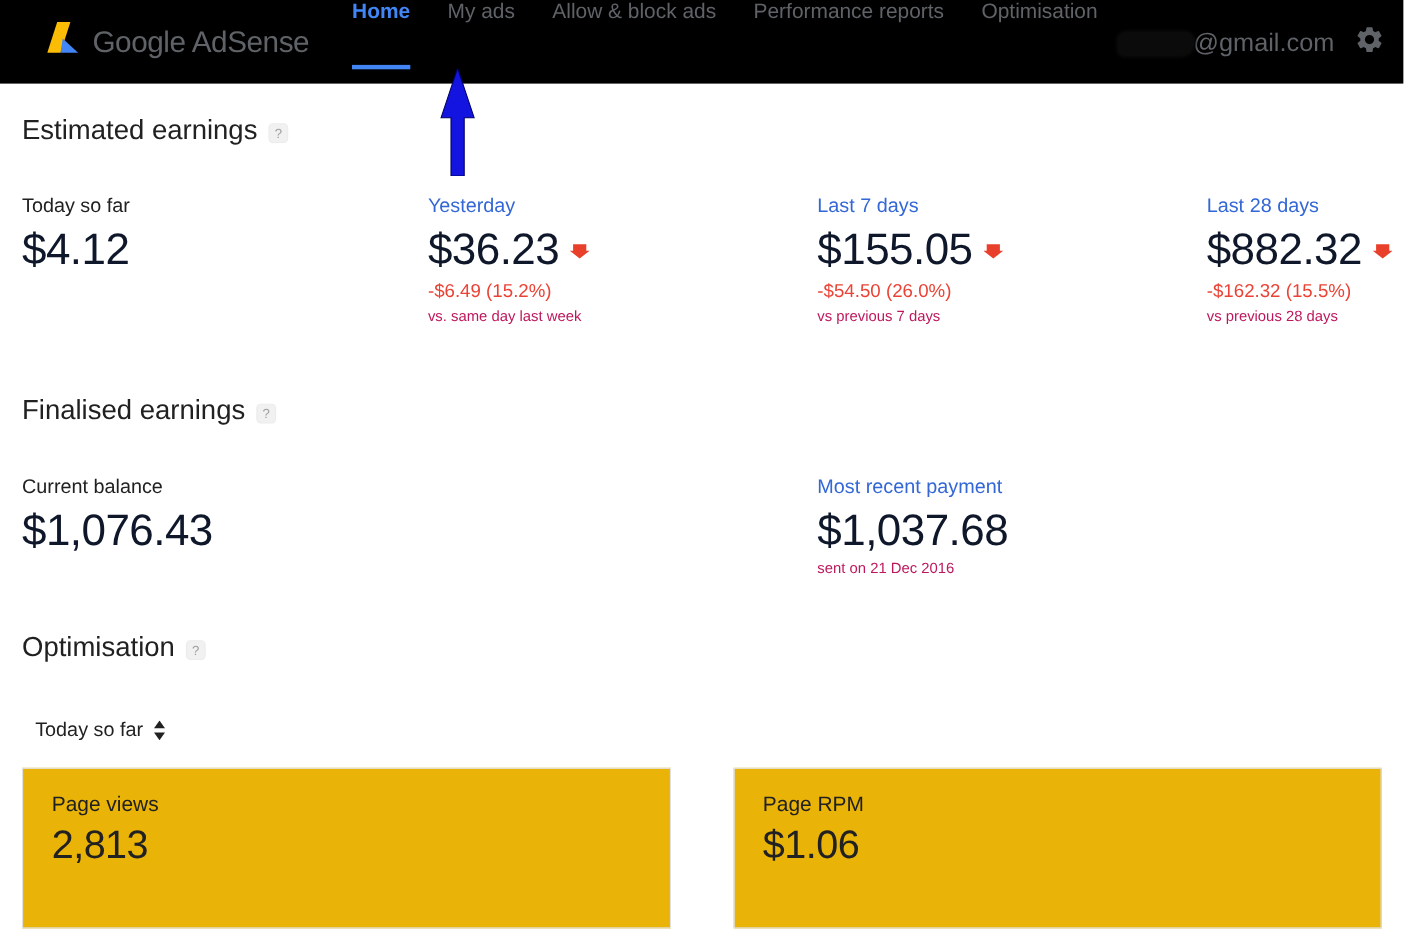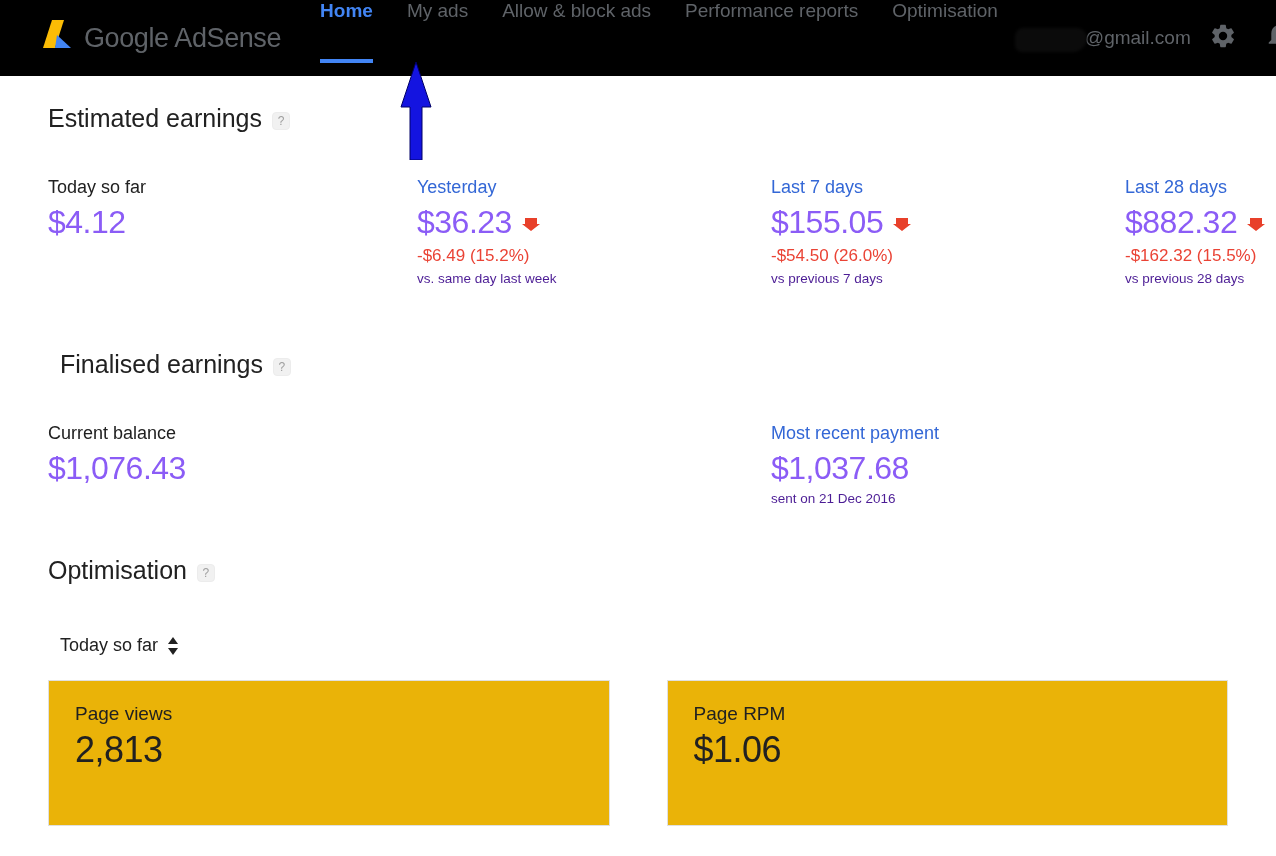--- a/index.html
+++ b/index.html
@@ -71,21 +71,21 @@
   }
 
   #header-right {
     margin-left: auto;
     display: flex;
     align-items: center;
     padding-right: 18px;
     height: 76px;
   }
   #account-email {
-    font-size: 19px;
+    font-size: 23px;
     color: #5f6368;
     display: flex;
     align-items: center;
     white-space: nowrap;
     cursor: pointer;
   }
   .redaction {
     display: inline-block;
     width: 72px;
     height: 24px;
@@ -111,21 +111,21 @@
     top: 62px;
     width: 34px;
     height: 98px;
     z-index: 50;
     pointer-events: none;
   }
 
   
   #main {
     position: relative;
-    padding: 0 48px;
+    padding: 0 20px;
   }
 
   .section-title-row {
     display: flex;
     align-items: center;
   }
   .section-title {
     font-size: 25px;
     color: #212121;
     font-weight: normal;
@@ -162,39 +162,39 @@
   }
   .metric-label.link {
     color: #3367d6;
     cursor: pointer;
   }
   .metric-value-row {
     display: flex;
     align-items: center;
   }
   .metric-value {
-    font-size: 32px;
-    color: #8b5cf6;
+    font-size: 40px;
+    color: #0f172a;
     font-weight: normal;
     line-height: 1.1;
     letter-spacing: -0.5px;
   }
   .down-arrow {
     margin-left: 10px;
     position: relative;
     top: 2px;
   }
   .metric-delta {
     font-size: 17px;
     color: #ea4335;
     margin-top: 6px;
   }
   .metric-sub {
     font-size: 13.5px;
-    color: #4c1d95;
+    color: #be185d;
     margin-top: 5px;
   }
 
   
   .period-select {
     display: inline-flex;
     align-items: center;
     font-size: 18px;
     color: #212121;
     cursor: pointer;
@@ -353,21 +353,21 @@
           <svg width="18" height="18" viewBox="0 0 18 18">
             <polygon points="3,4 15,4 15,10 18,10 9,17 0,10 3,10" fill="#e8402a"></polygon>
           </svg>
         </span>
       </div>
       <div class="metric-delta">-$162.32 (15.5%)</div>
       <div class="metric-sub">vs previous 28 days</div>
     </div>
   </div>
 
-  <div style="margin-top:64px;margin-left:12px;" class="section-title-row">
+  <div style="margin-top:64px;" class="section-title-row">
     <span class="section-title">Finalised earnings</span>
     <span class="help-icon">?</span>
   </div>
 
   <div class="metric-row" style="margin-top:44px;">
     <div class="metric m1" style="flex:0 0 723px;width:723px;">
       <div class="metric-label">Current balance</div>
       <div class="metric-value-row">
         <span class="metric-value">$1,076.43</span>
       </div>

